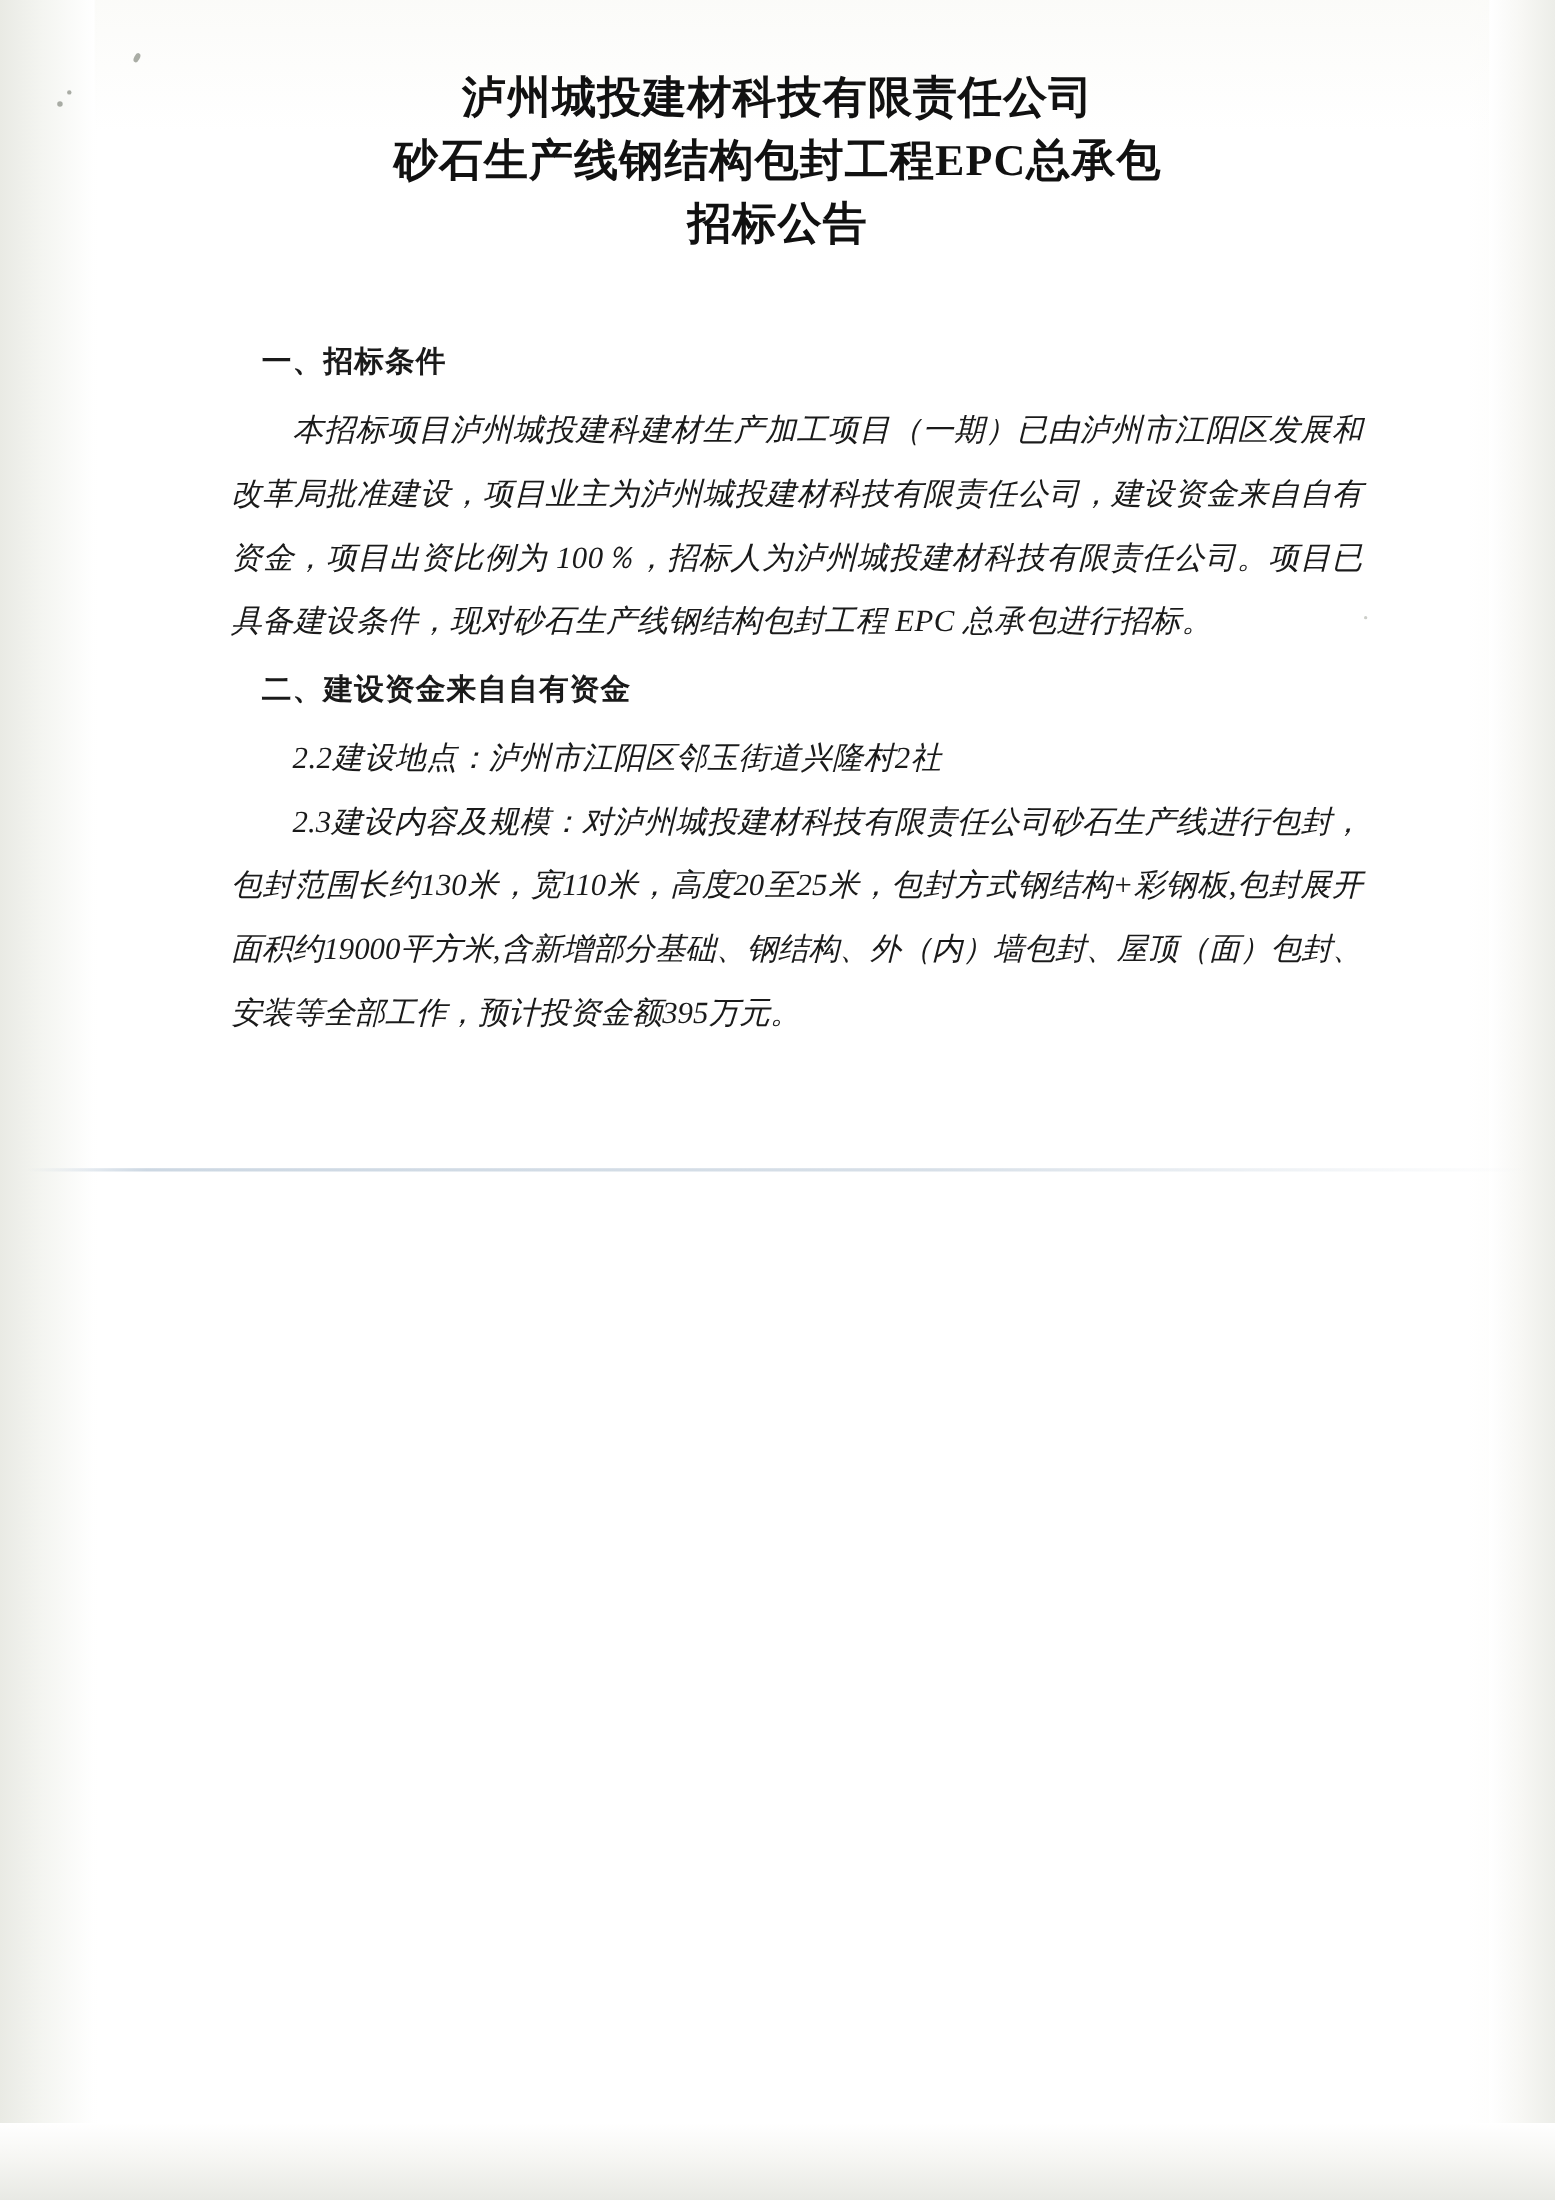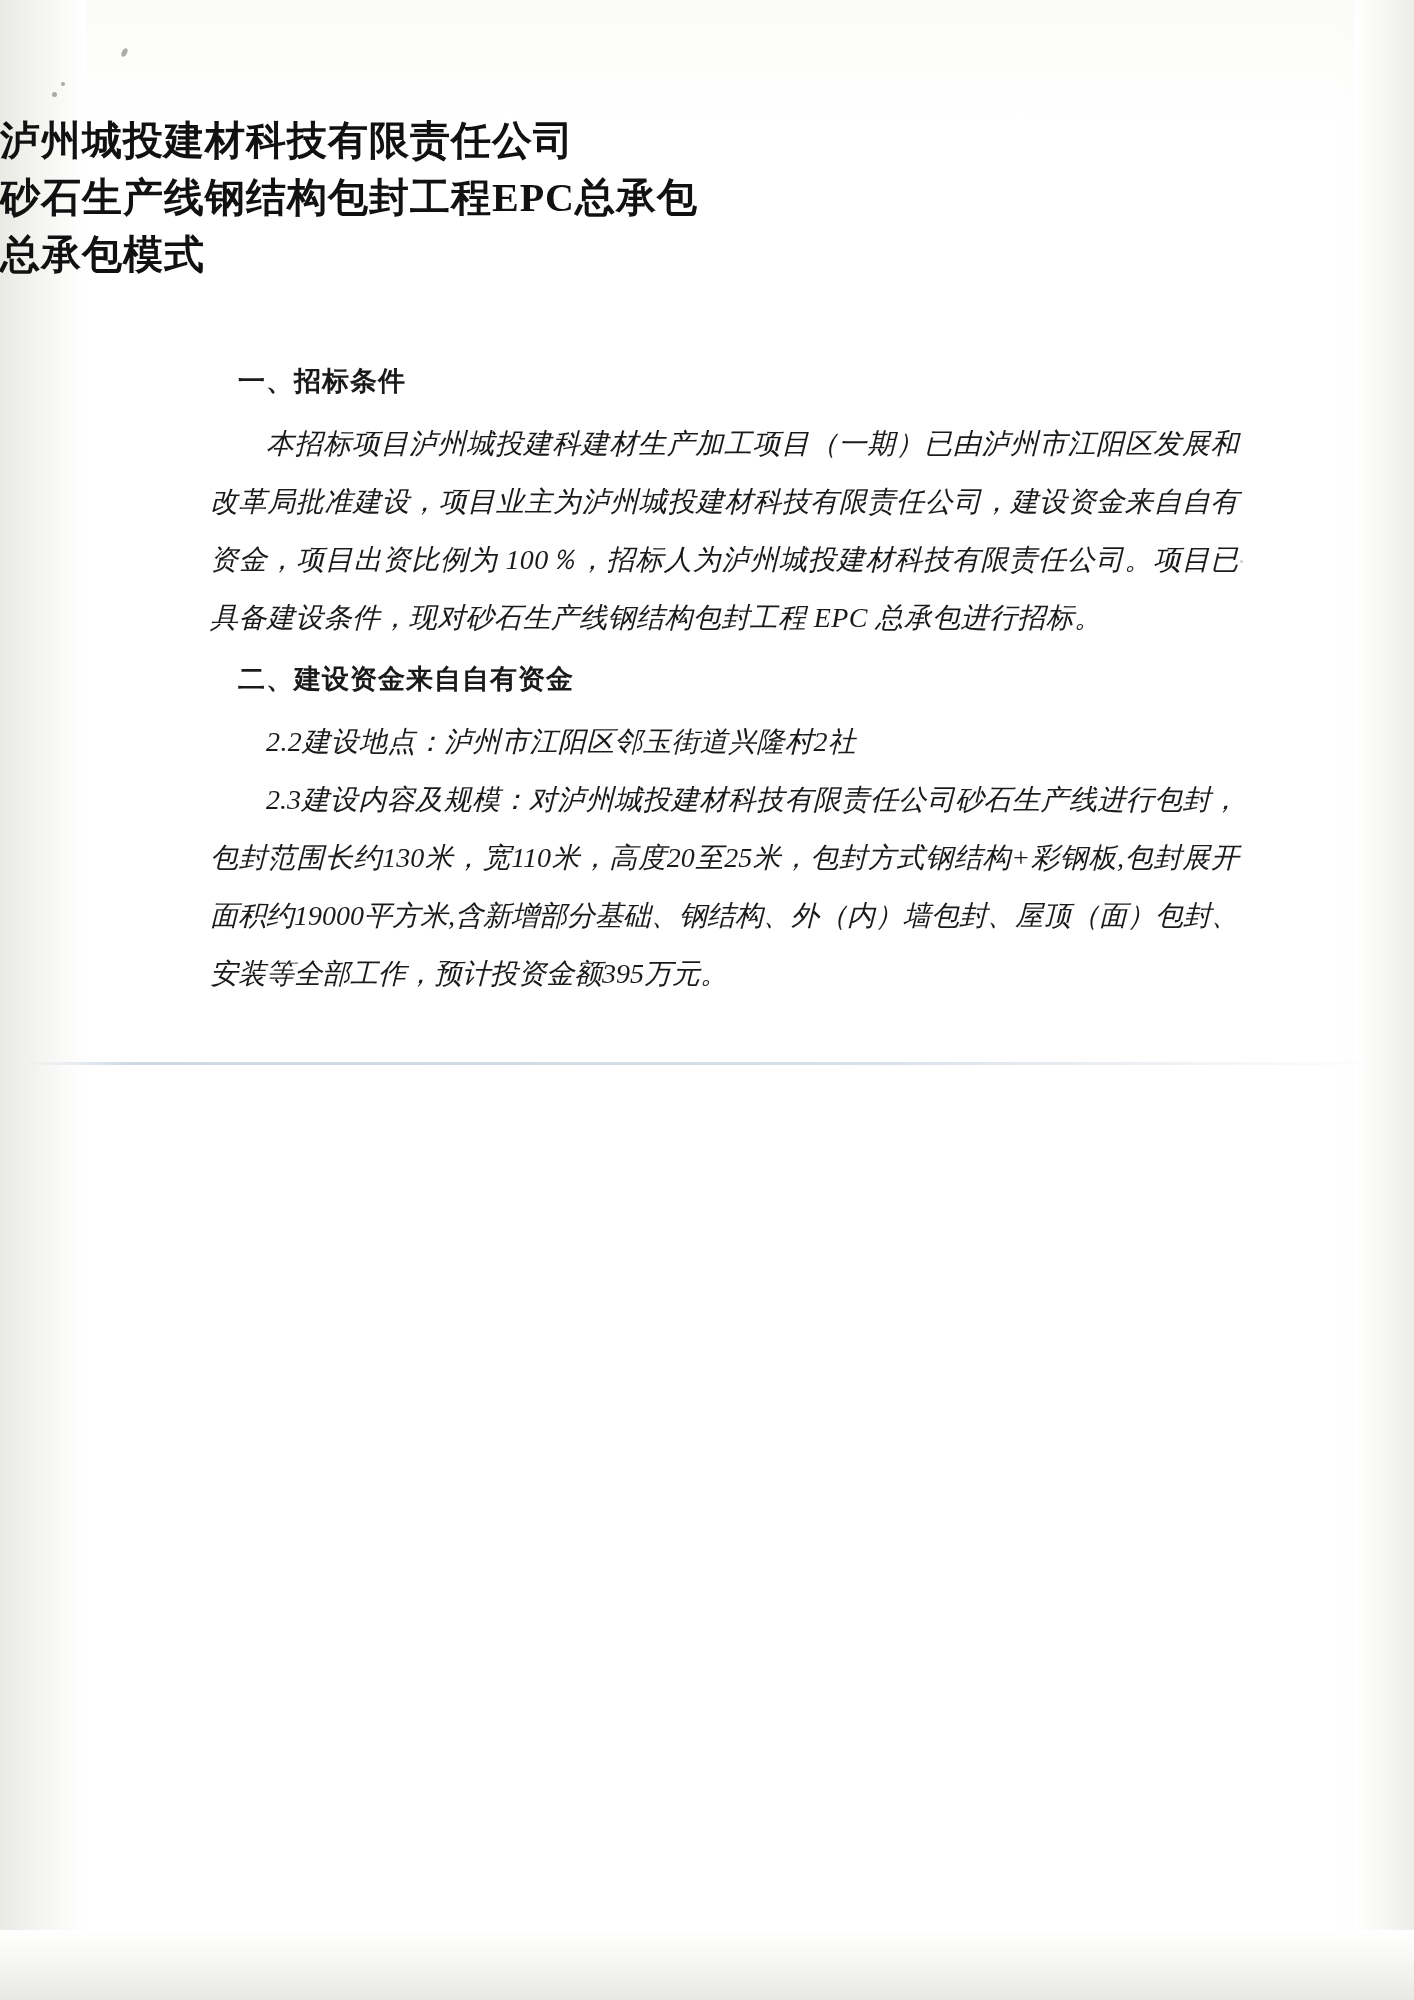--- a/index.html
+++ b/index.html
@@ -68,22 +68,22 @@
 
   .content {
     position: absolute;
     left: 0; top: 0;
     width: 100%;
     height: 100%;
   }
 
   .title-block {
     margin: 0;
-    padding-top: 112px;
-    text-align: left;
+    padding-top: 60px;
+    text-align: center;
   }
   .title-line {
     font-family: "Liberation Serif", "DejaVu Serif", serif;
     font-weight: bold;
     font-size: 40px;
     line-height: 57px;
     letter-spacing: 1px;
     color: #111;
   }
 
@@ -137,21 +137,21 @@
   <div class="speck" style="left:52px; top:92px; width:5px; height:5px;"></div>
   <div class="speck" style="left:1240px; top:560px; width:3px; height:3px; opacity:.45;"></div>
 
   <div class="scan-line" style="top:1062px;"></div>
 
   <div class="content">
 
     <div class="title-block">
       <div class="title-line">泸州城投建材科技有限责任公司</div>
       <div class="title-line">砂石生产线钢结构包封工程EPC总承包</div>
-      <div class="title-line">总承包模式</div>
+      <div class="title-line">招标公告</div>
     </div>
 
     <div class="body-area">
 
       <div class="heading sub-indent">一、招标条件</div>
       <p class="para">本招标项目泸州城投建科建材生产加工项目（一期）已由泸州市江阳区发展和改革局批准建设，项目业主为泸州城投建材科技有限责任公司，建设资金来自自有资金，项目出资比例为 100％，招标人为泸州城投建材科技有限责任公司。项目已具备建设条件，现对砂石生产线钢结构包封工程 EPC 总承包进行招标。</p>
 
       <div class="spacer-sm"></div>
 
       <div class="heading indent2">二、建设资金来自自有资金</div>

